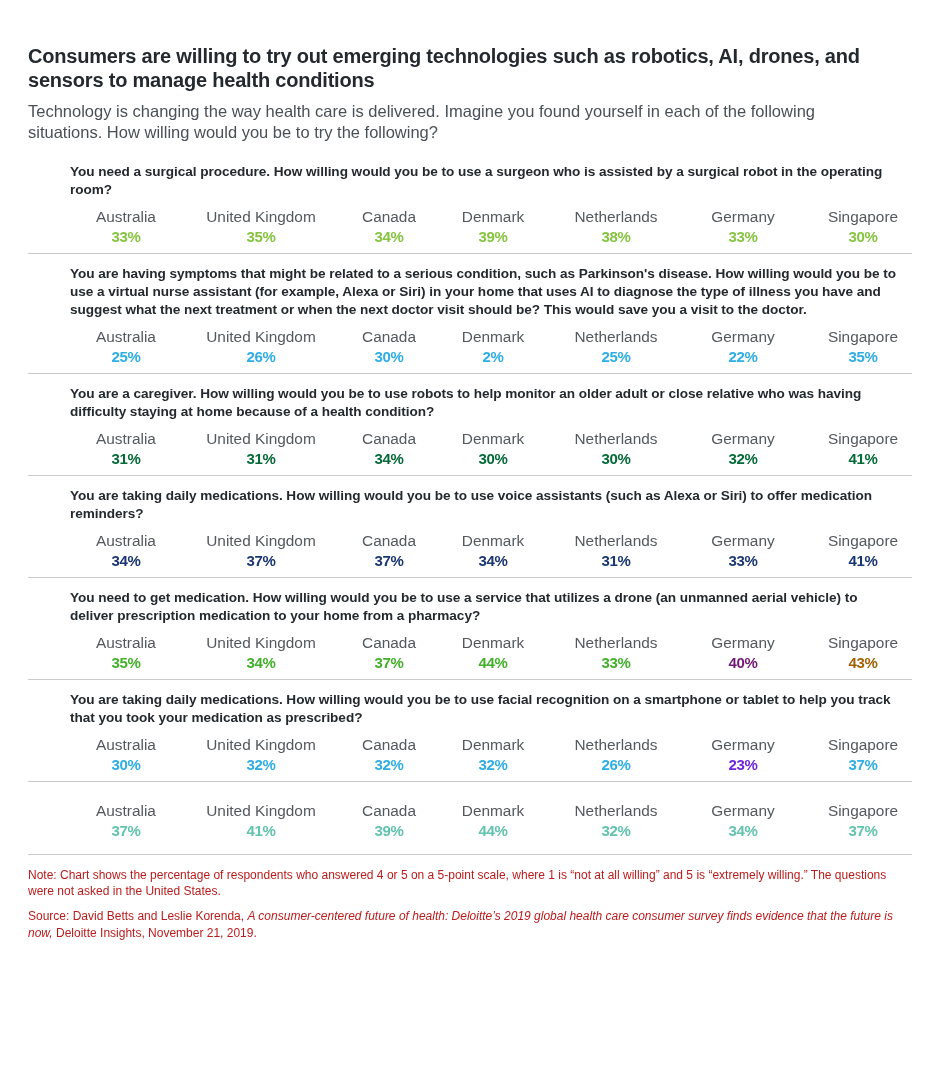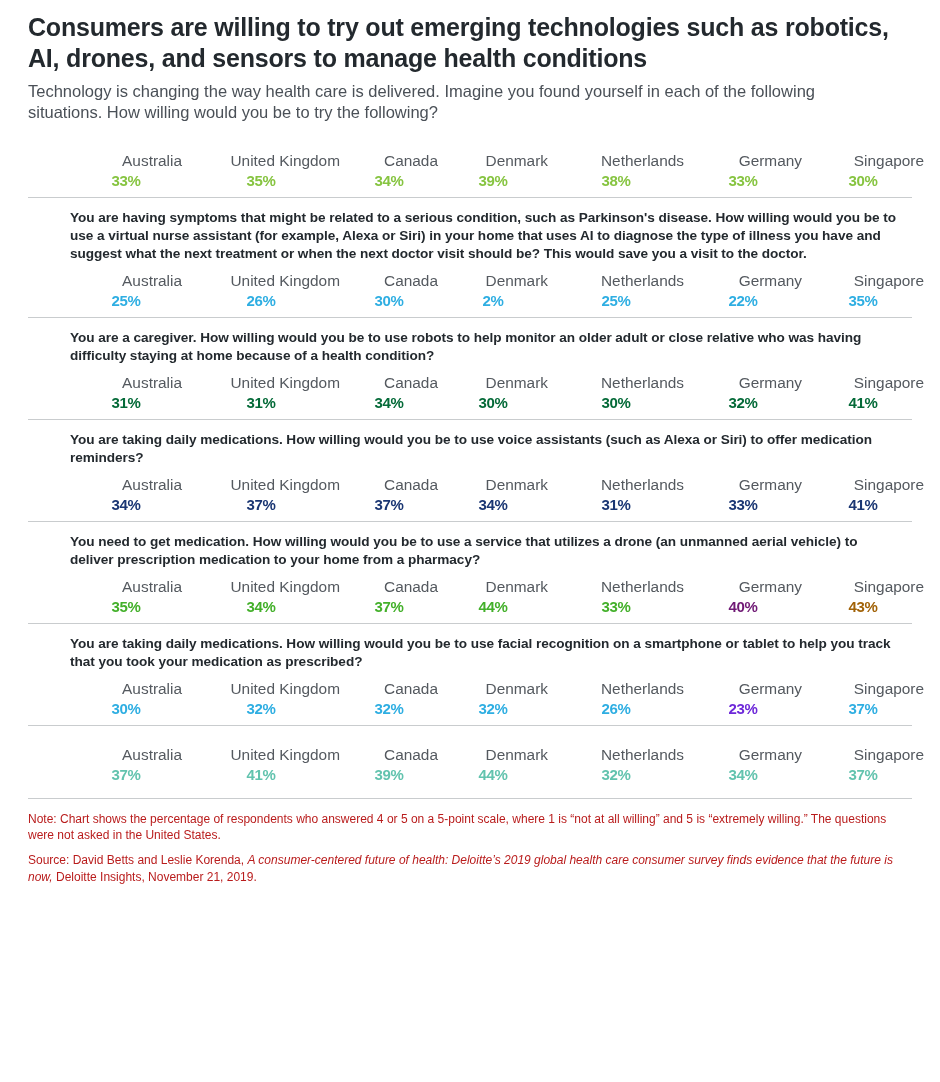--- a/index.html
+++ b/index.html
@@ -19,26 +19,27 @@
 
   .page {
     width: 940px;
     height: 1082px;
     padding: 12px 28px 0 28px;
     position: relative;
   }
 
   
   .headline {
-    font-size: 25px;
+    font-size: 20px;
     font-weight: bold;
     line-height: 1.22;
     letter-spacing: -0.2px;
     color: #23292e;
     width: 880px;
+    margin-top: 32px;
   }
 
   .subhead {
     margin-top: 8px;
     font-size: 16.5px;
     line-height: 1.28;
     color: #4a5057;
     width: 840px;
     font-weight: 400;
   }
@@ -78,21 +79,20 @@
   .country-cell {
     text-align: center;
   }
 
   .country-name {
     font-size: 15.4px;
     color: #54595f;
     line-height: 1.25;
     font-weight: 400;
     white-space: nowrap;
-    text-align: right;
   }
 
   .country-value {
     font-size: 15px;
     font-weight: bold;
     line-height: 1.3;
     margin-top: 1px;
     letter-spacing: -0.3px;
   }
 
@@ -121,20 +121,21 @@
 </head>
 <body>
 
 <div class="page">
 
   <h1 class="headline">Consumers are willing to try out emerging technologies such as robotics, AI, drones, and sensors to manage health conditions</h1>
   <p class="subhead">Technology is changing the way health care is delivered. Imagine you found yourself in each of the following situations. How willing would you be to try the following?</p>
 
   <div class="sections">
       <div class="section">
+        <div class="question">You need a surgical procedure. How willing would you be to use a surgeon who is assisted by a surgical robot in the operating room?</div>
         <div class="country-grid">
           <div class="country-cell">
             <div class="country-name">Australia</div>
             <div class="country-value" style="color: rgb(134, 196, 64);">33%</div>
           </div>
           <div class="country-cell">
             <div class="country-name">United Kingdom</div>
             <div class="country-value" style="color: rgb(134, 196, 64);">35%</div>
           </div>
           <div class="country-cell">

